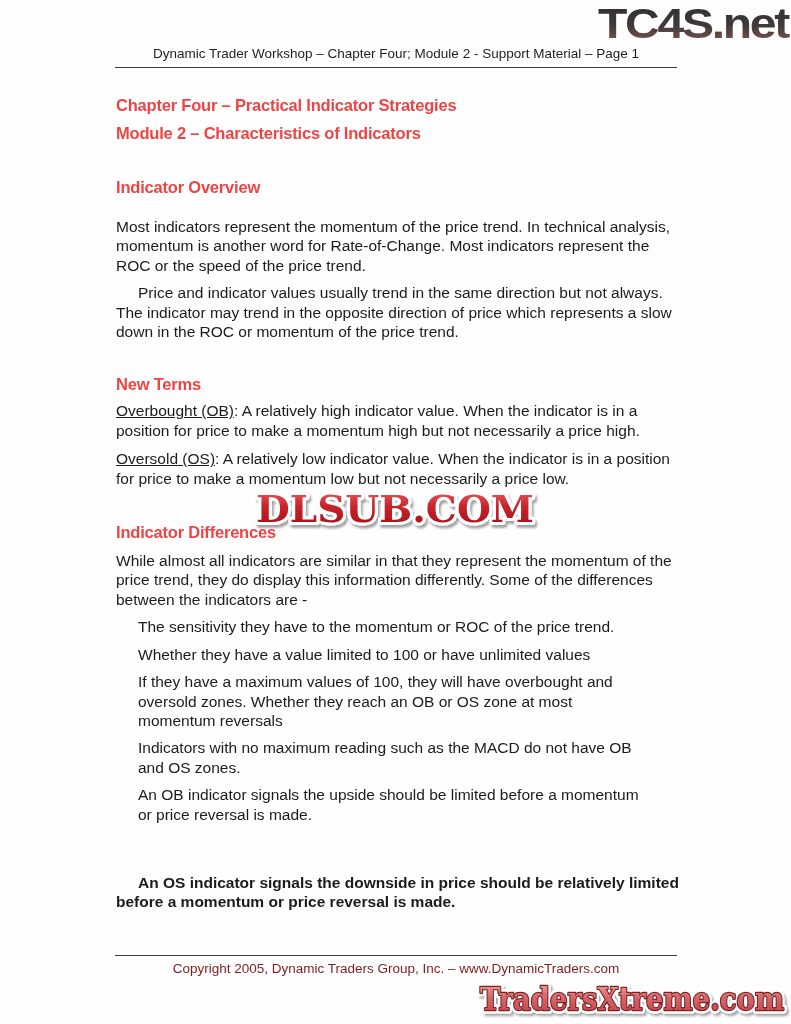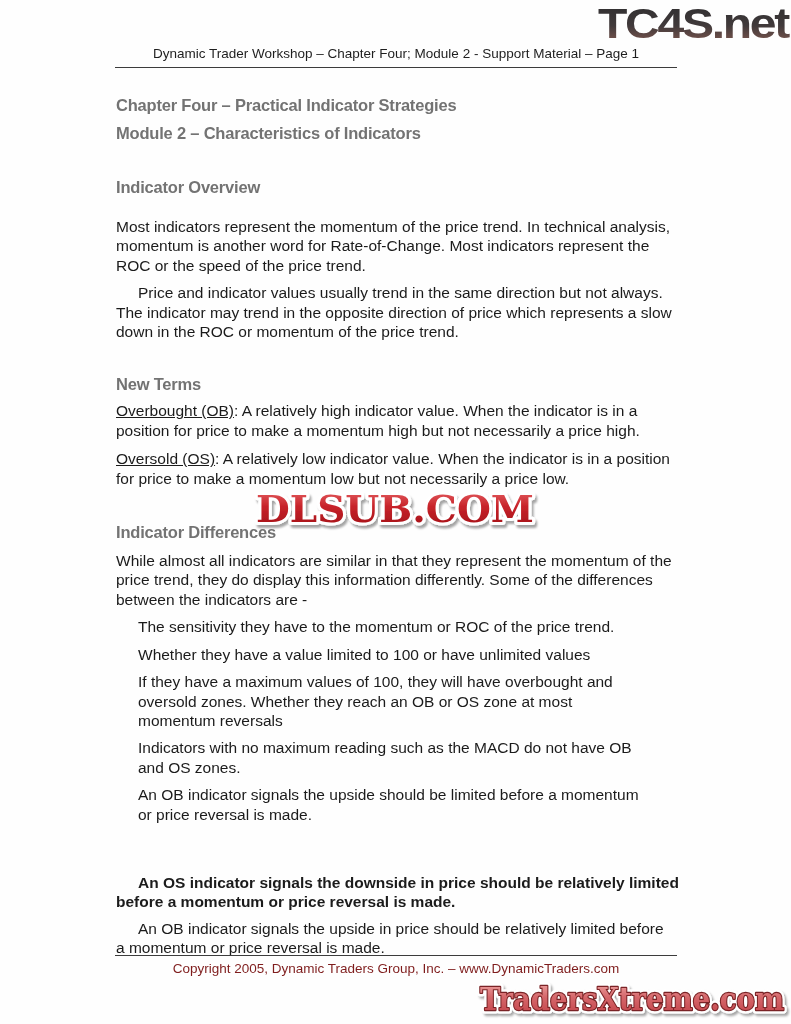--- a/index.html
+++ b/index.html
@@ -18,21 +18,21 @@
     position:absolute; top:67px; left:115px; width:562px; height:0;
     border-top:1.6px solid #3c3c3c;
   }
   
   .content {
     position:absolute; left:116px; top:0; width:604px;
     padding-top:96px; font-size:15.5px; line-height:19.4px;
   }
   .doc-heading {
     font-size:16.5px; font-weight:bold; margin:0; line-height:19px;
-    letter-spacing:-0.2px; color:#737373;
+    letter-spacing:-0.2px; color:#ef4444;
   }
   .h-module   { margin-top:9px; }
   .h-overview { margin-top:35px; }
   .h-newterms { margin-top:34px; }
   .h-diff     { margin-top:35px; }
   .para { margin:0; white-space:pre-line; }
   .p1      { margin-top:20px; }
   .p2      { margin-top:8px; text-indent:22px; }
   .t1      { margin-top:7px; }
   .t2      { margin-top:9px; }
@@ -107,22 +107,20 @@
 oversold zones. Whether they reach an OB or OS zone at most
 momentum reversals</div>
       <div class="list-item">Indicators with no maximum reading such as the MACD do not have OB
 and OS zones.</div>
       <div class="list-item">An OB indicator signals the upside should be limited before a momentum
 or price reversal is made.</div>
     </div>
 
     <p class="para p-os">An OS indicator signals the downside in price should be relatively limited
 before a momentum or price reversal is made.</p>
-    <p class="para p-ob">An OB indicator signals the upside in price should be relatively limited before
-a momentum or price reversal is made.</p>
   </div>
 
   <div class="watermark-dlsub">
     <svg width="294" height="52" viewBox="0 0 294 52">
       <defs>
         <linearGradient id="g-dlsub" x1="0" y1="0" x2="0" y2="1">
           <stop offset="0%" stop-color="#ea6b6e"></stop>
           <stop offset="45%" stop-color="#c8232a"></stop>
           <stop offset="100%" stop-color="#9e1016"></stop>
         </linearGradient>

